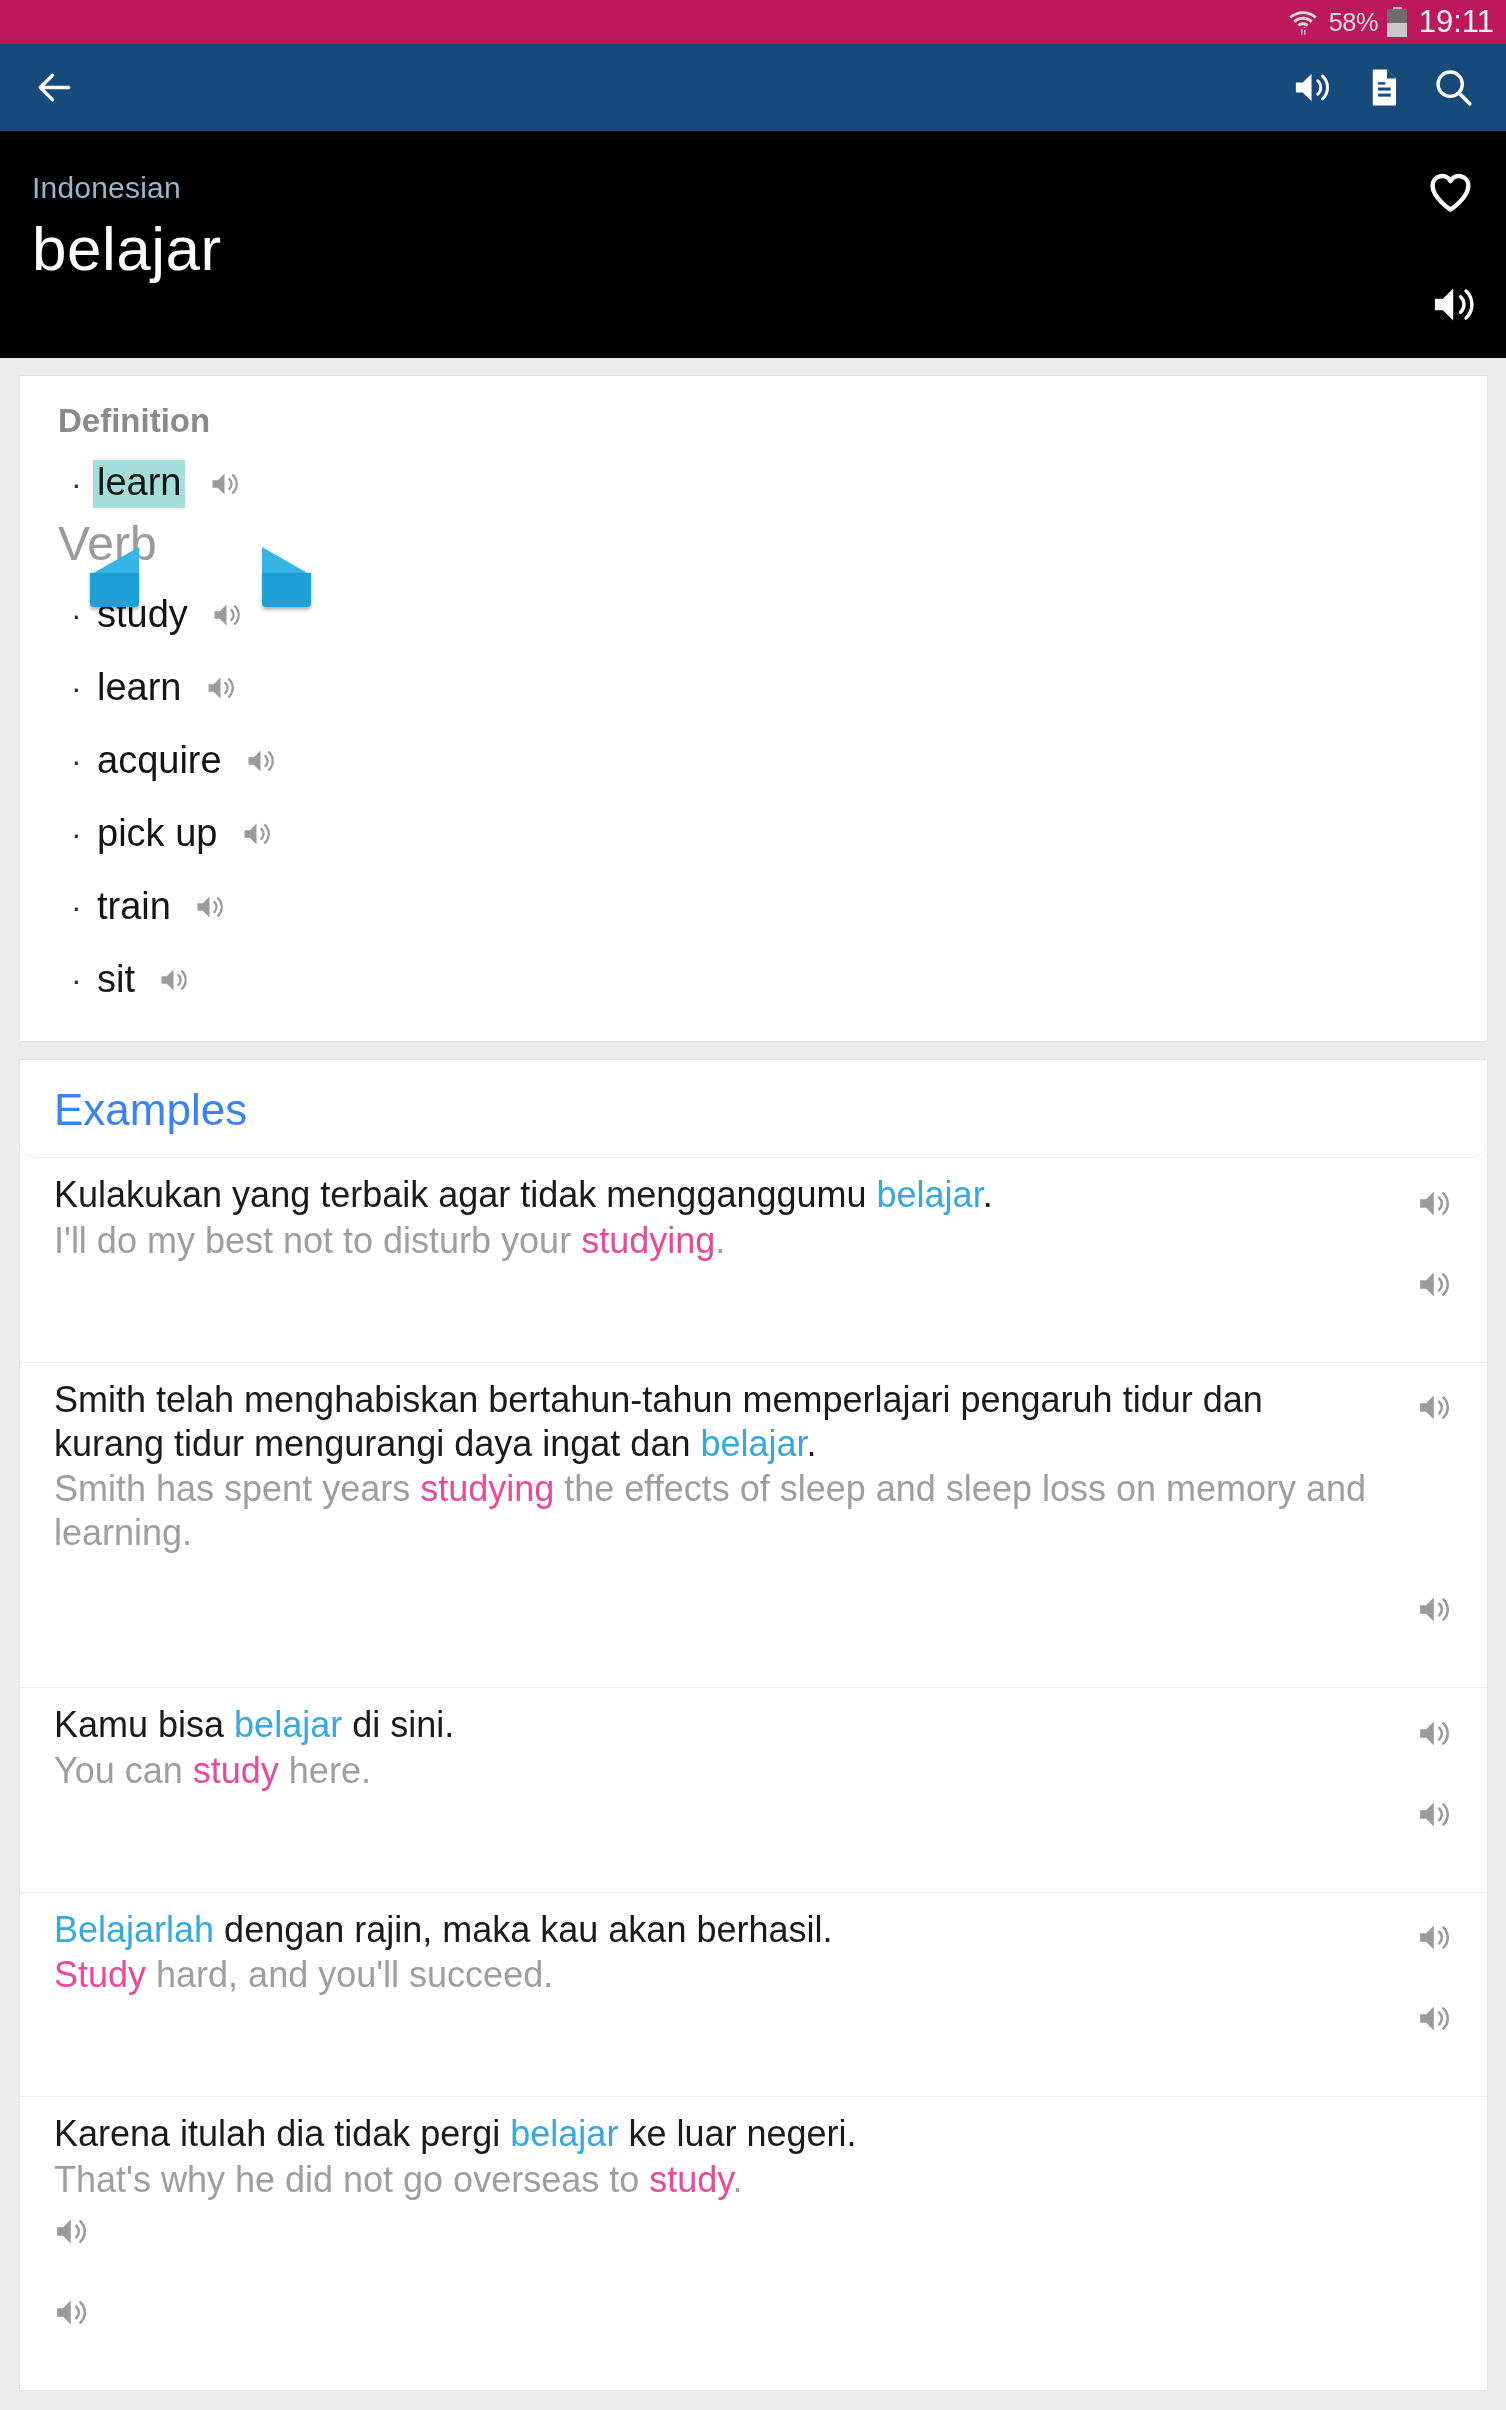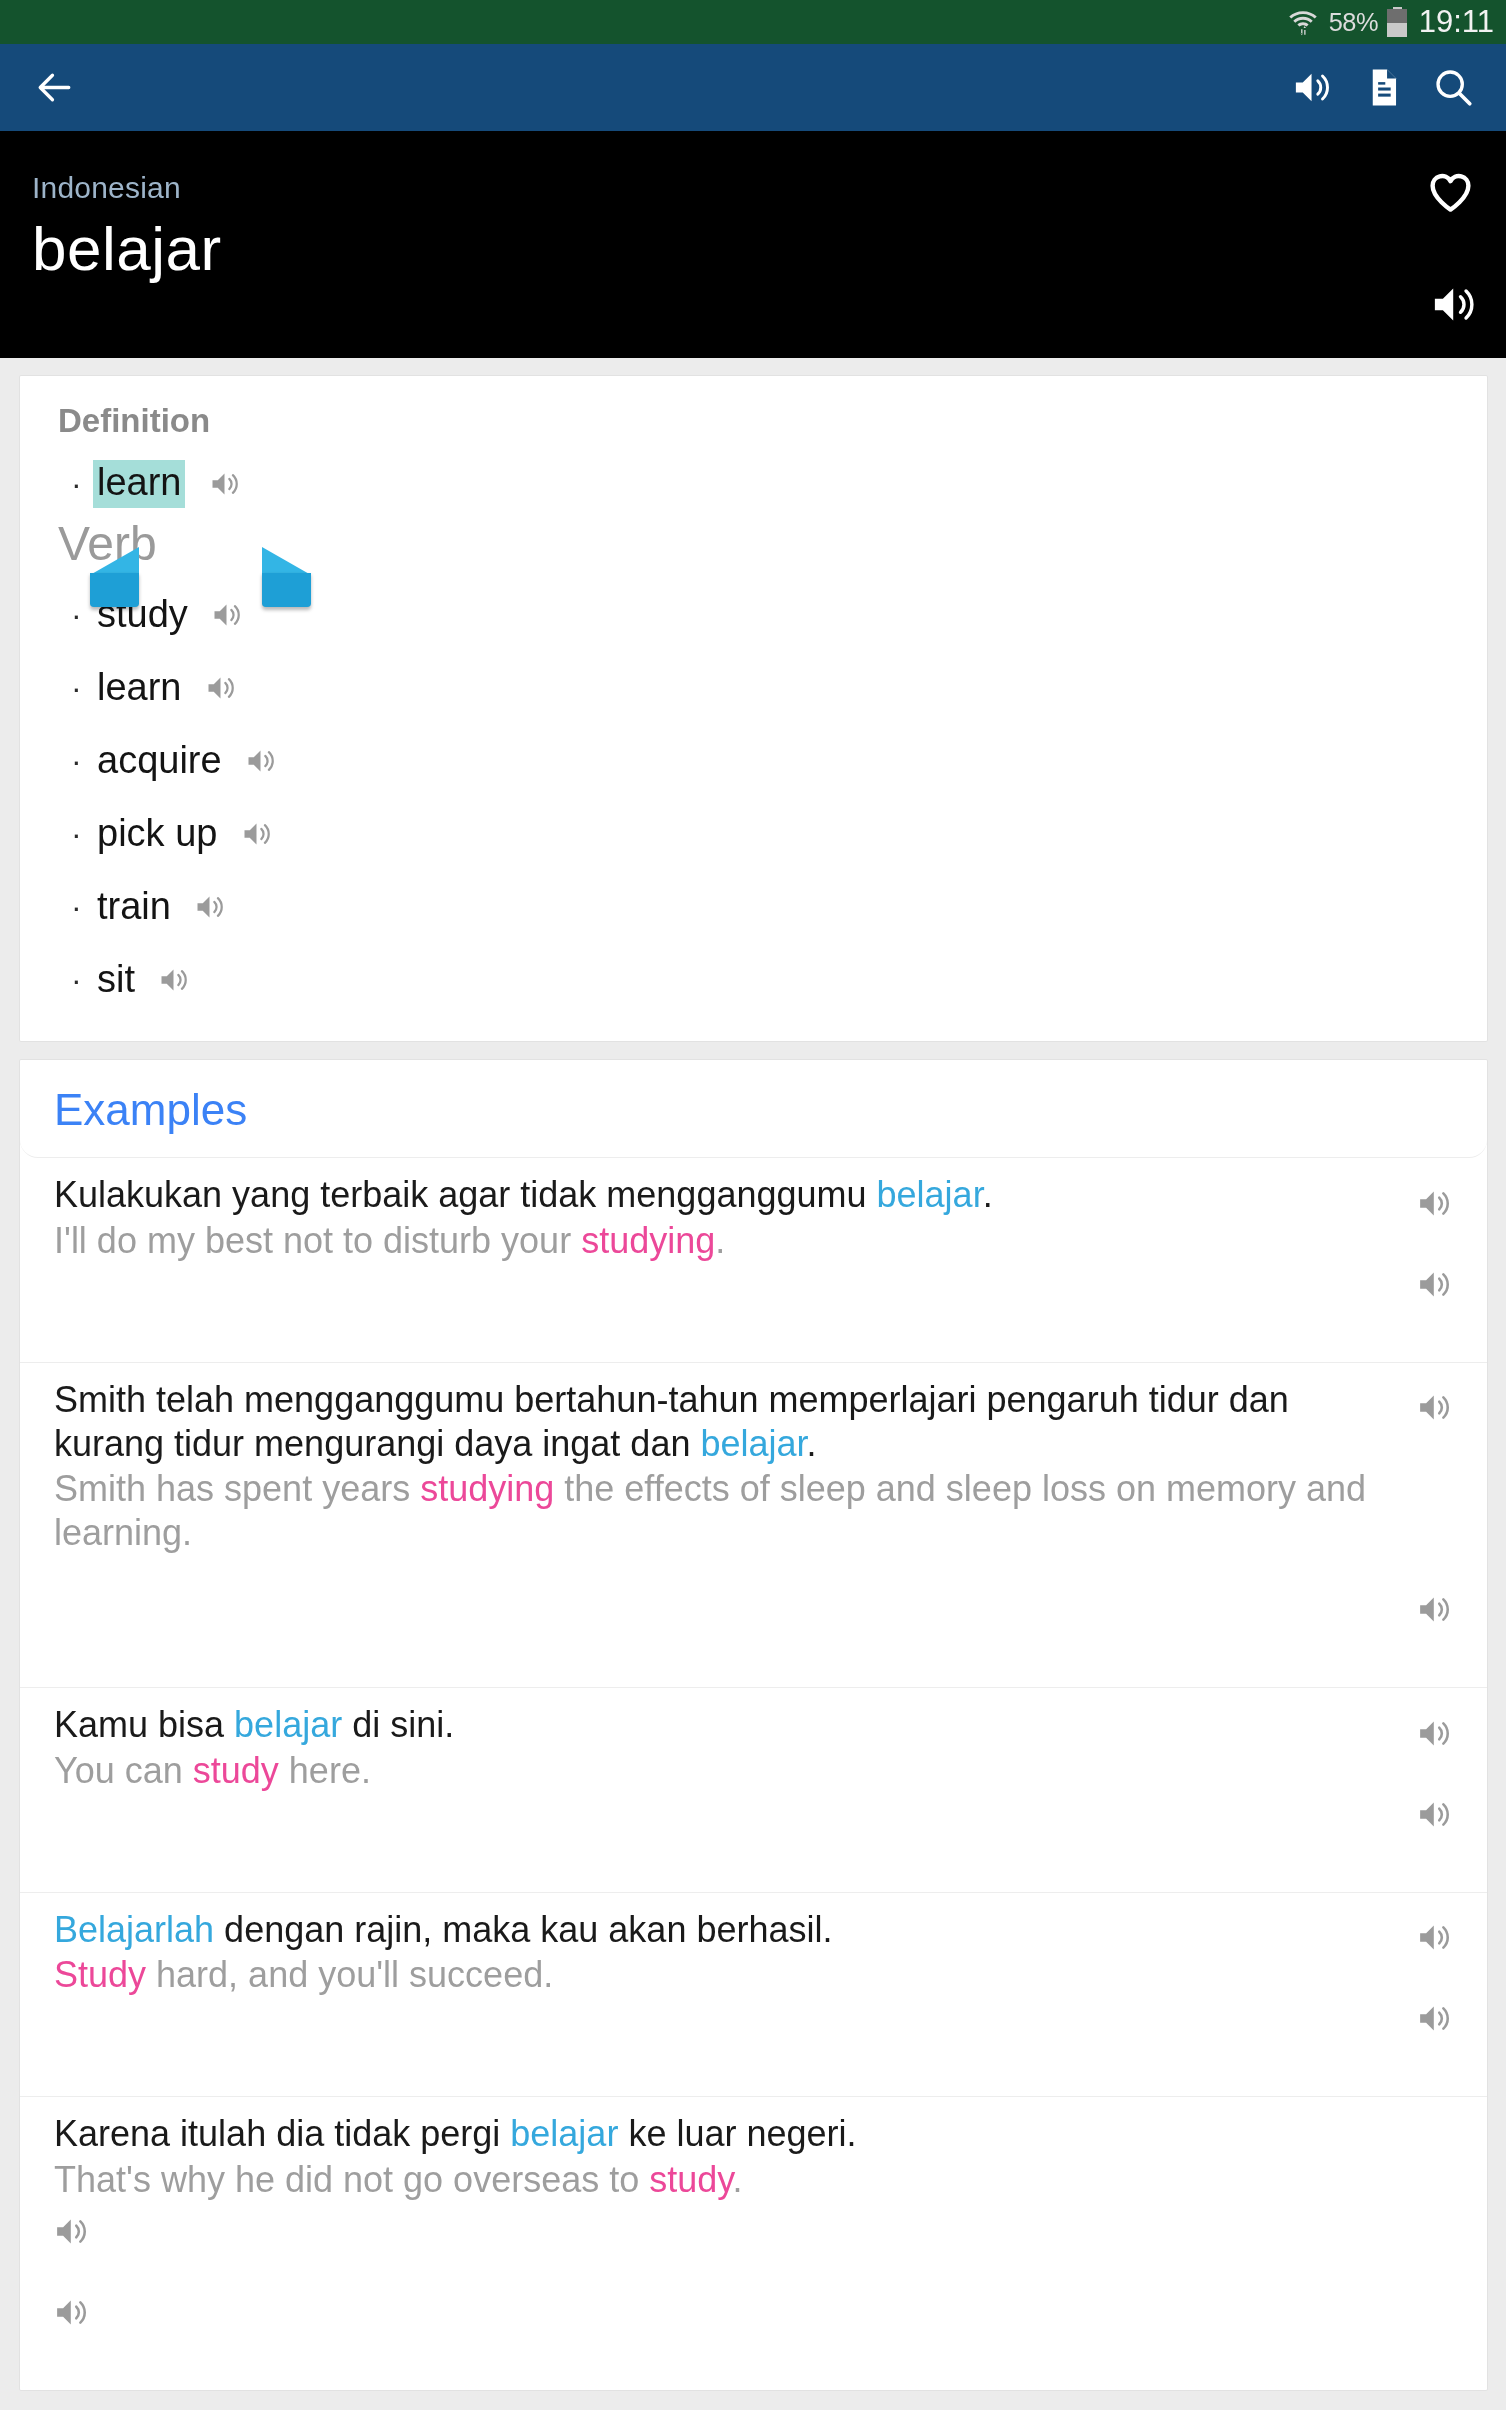--- a/index.html
+++ b/index.html
@@ -7,21 +7,21 @@
   html, body {
     width:1507px; height:2411px;
     background:#ececec;
     font-family:"Liberation Sans", sans-serif;
     overflow:hidden;
   }
 
   
   .statusbar{
     height:44px; width:100%;
-    background:#14532d;
+    background:#be185d;
     display:flex; align-items:center; justify-content:flex-end;
     padding-right:13px; gap:9.4px;
     color:#e8e8e8;
   }
   .sb-wifi{ width:32px; height:30px; position:relative; display:block; }
   .sb-batt-pct{ font-size:25.4px; letter-spacing:-0.5px; color:#dcdcdc; }
   .sb-batt{ width:20px; height:31px; position:relative; display:inline-block; }
   .sb-batt .shell{ position:absolute; left:0; top:2.8px; width:20px; height:28px; background:#c9c9c9; }
   .sb-batt .tip{ position:absolute; left:5.6px; top:0; width:8.5px; height:3.8px; background:#c9c9c9; }
   .sb-batt .fill{ position:absolute; left:0; top:2.8px; width:20px; height:14px; background:#6e6e6e; }
@@ -331,21 +331,21 @@
               <path fill="#9b9b9b" d="M3 9.5v5h3.5L11 19V5L6.5 9.5z"></path>
               <path fill="none" stroke="#9b9b9b" stroke-width="1.5" stroke-linecap="round" d="M14.2 8.6a4.6 4.6 0 0 1 0 6.8"></path>
               <path fill="none" stroke="#9b9b9b" stroke-width="1.5" stroke-linecap="round" d="M16.6 6.1a8.1 8.1 0 0 1 0 11.8"></path>
             </svg>
         </div>
       </div>
     </div>
 
     <div class="exrow">
       <div class="extexts">
-        <div class="src"><span>Smith telah mengganggumu bertahun-tahun memperlajari pengaruh tidur dan kurang tidur mengurangi daya ingat dan </span><span class="hl">belajar</span><span>.</span></div>
+        <div class="src"><span>Smith telah menghabiskan bertahun-tahun memperlajari pengaruh tidur dan kurang tidur mengurangi daya ingat dan </span><span class="hl">belajar</span><span>.</span></div>
         <div class="tgt"><span>Smith has spent years </span><span class="hl-t">studying</span><span> the effects of sleep and sleep loss on memory and learning.</span></div>
       </div>
       <div class="exspeakers">
         <div class="sp">
           <svg width="41" height="41" viewBox="0 0 24 24">
               <path fill="#9b9b9b" d="M3 9.5v5h3.5L11 19V5L6.5 9.5z"></path>
               <path fill="none" stroke="#9b9b9b" stroke-width="1.5" stroke-linecap="round" d="M14.2 8.6a4.6 4.6 0 0 1 0 6.8"></path>
               <path fill="none" stroke="#9b9b9b" stroke-width="1.5" stroke-linecap="round" d="M16.6 6.1a8.1 8.1 0 0 1 0 11.8"></path>
             </svg>
         </div>

